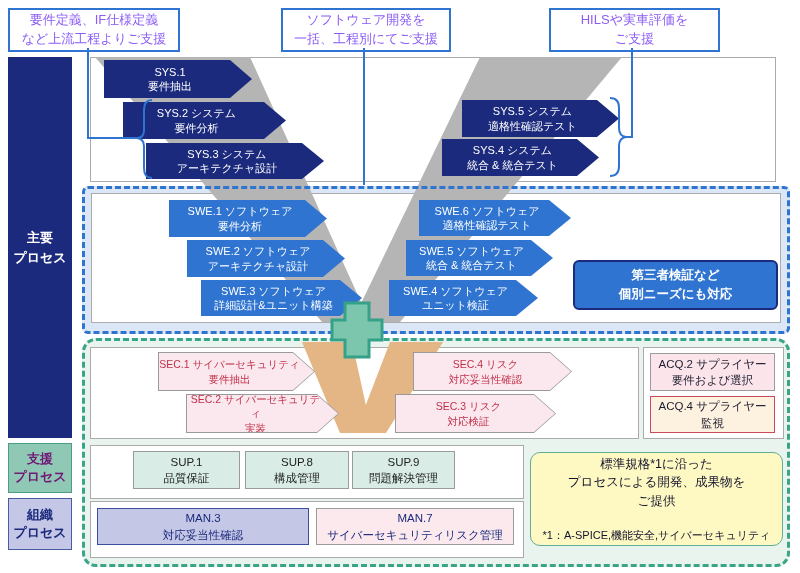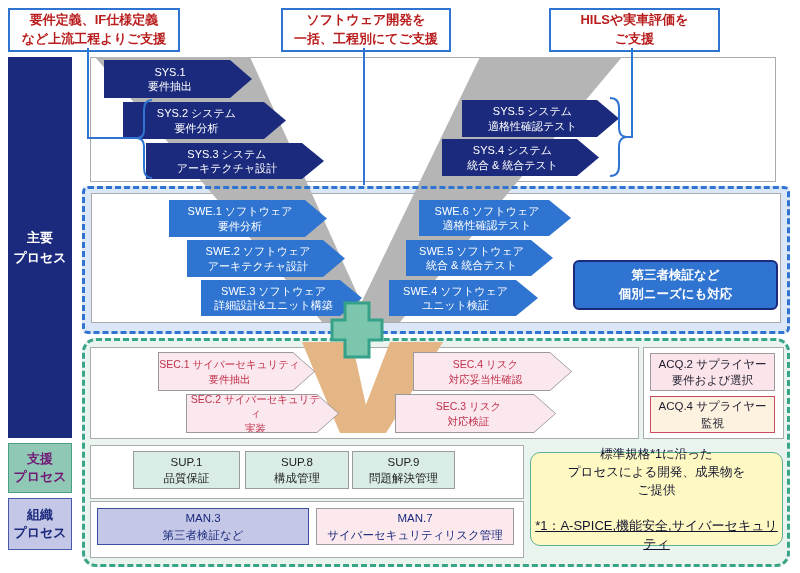--- a/index.html
+++ b/index.html
@@ -7,21 +7,21 @@
     position:relative;width:800px;height:573px;background:#fff;overflow:hidden;
     font-family:"Liberation Sans","DejaVu Sans",sans-serif;color:#222;
   }
   .abs{position:absolute;}
   .flexc{display:flex;align-items:center;justify-content:center;text-align:center;white-space:pre-line;}
   svg.layer{position:absolute;left:0;top:0;pointer-events:none;}
 
   
   .callout{
     position:absolute;top:8px;height:40px;background:#fff;border:2px solid #2f74d0;
-    color:#b91c1c;font-weight:bold;font-size:13px;line-height:1.45;z-index:30;
+    color:#8b5cf6;font-weight:normal;font-size:13px;line-height:1.45;z-index:30;
   }
   
   .side-main{background:#1b2a7d;color:#fff;font-weight:bold;font-size:13px;line-height:1.5;z-index:30;}
   .side-support{background:#8fc9b6;border:1px solid #4a9e85;color:#701a75;font-weight:bold;font-size:13px;line-height:1.4;z-index:30;}
   .side-org{background:#c4c7e5;border:1px solid #4a5aa8;color:#1b2a7d;font-weight:bold;font-size:13px;line-height:1.4;z-index:30;}
 
   
   .box-white{background:#fff;border:1px solid #ababab;z-index:1;}
   .fill-blue{background:#dbe7f6;border-radius:6px;z-index:0;}
   .fill-green{background:#e9f4ef;border-radius:14px;z-index:0;}
@@ -52,21 +52,21 @@
     white-space:pre-line;font-size:11.5px;line-height:1.4;box-sizing:border-box;z-index:20;}
   .mint{background:#d9ece6;border:1px solid #9b9b9b;color:#222;margin-left:36px;}
   .acq-pink{background:#fbe4ea;border:1px solid #9b9b9b;color:#1c1c2e;}
   .acq-cream{background:#fdf2df;border:1.5px solid #c84b60;color:#1c1c2e;}
   .man-lav{background:#c4c7e5;border:1.5px solid #3c4ea0;color:#1b2a7d;}
   .man-pink{background:#fbe9ee;border:1px solid #9b9b9b;color:#1b2a7d;}
   .third{background:#2f74d0;border:2px solid #1b2a7d;border-radius:6px;color:#fff;font-weight:bold;font-size:12.5px;line-height:1.5;}
   .std{background:#fef9c3;border:1px solid #5fae96;border-radius:10px;color:#14142e;z-index:20;
     display:flex;flex-direction:column;align-items:center;justify-content:center;box-sizing:border-box;padding:6px 4px;}
   .std-main{white-space:pre-line;text-align:center;font-size:12.5px;line-height:1.45;}
-  .std-note{white-space:pre-line;text-align:center;font-size:13px;margin-top:18px;text-decoration:underline;}
+  .std-note{white-space:pre-line;text-align:center;font-size:11px;margin-top:18px;}
 </style>
 </head>
 <body>
 
 <div id="stage">
 
   <div class="abs fill-blue" style="left:82px;top:186px;width:708px;height:148px;"></div>
   <div class="abs fill-green" style="left:82px;top:338px;width:708px;height:229px;"></div>
   <div class="abs box-white" style="left:90px;top:57px;width:684px;height:123px;"></div>
   <div class="abs box-white" style="left:91px;top:193px;width:688px;height:128px;z-index:2;"></div>
@@ -146,21 +146,21 @@
 監視</div>
 
   <div class="rbox mint" style="left:97px;top:451px;width:107px;height:38px;">SUP.1
 品質保証</div>
   <div class="rbox mint" style="left:209px;top:451px;width:104px;height:38px;">SUP.8
 構成管理</div>
   <div class="rbox mint" style="left:316px;top:451px;width:103px;height:38px;">SUP.9
 問題解決管理</div>
 
   <div class="rbox man-lav" style="left:97px;top:508px;width:212px;height:37px;">MAN.3
-第三者検証など</div>
+対応妥当性確認</div>
   <div class="rbox man-pink" style="left:316px;top:508px;width:198px;height:37px;text-align:center;">MAN.7
 サイバーセキュリティリスク管理</div>
 
   <div class="abs std" style="left:530px;top:452px;width:253px;height:94px;">
     <div class="std-main">標準規格*1に沿った
 プロセスによる開発、成果物を
 ご提供</div>
     <div class="std-note">*1：A-SPICE,機能安全,サイバーセキュリティ</div>
   </div>
 

